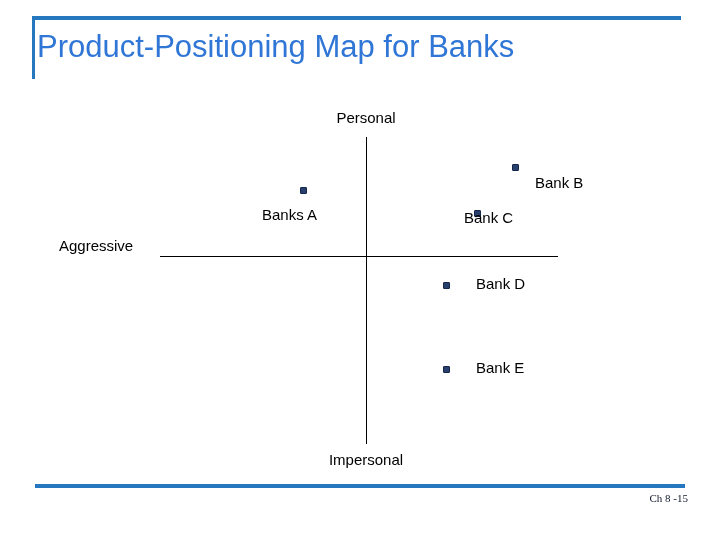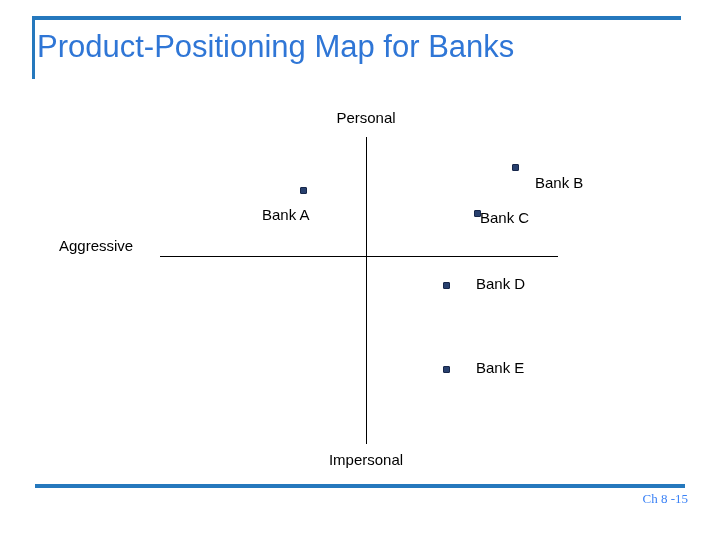--- a/index.html
+++ b/index.html
@@ -126,23 +126,23 @@
     left: 35px;
     top: 484px;
     width: 650px;
     height: 4px;
     background: #2578bd;
   }
   .footer-text {
     position: absolute;
     right: 32px;
     top: 490px;
-    font-size: 13px;
+    font-size: 11px;
     line-height: 17px;
-    color: #3b82f6;
+    color: #0f172a;
     font-family: "Liberation Serif", serif;
     white-space: nowrap;
   }
 </style>
 </head>
 <body>
 
 <div id="slide">
 
   <div class="title-rule-h" style="background: rgb(37, 120, 189);"></div>
@@ -156,27 +156,27 @@
     <div class="axis-h"></div>
 
     <div class="axis-label top">Personal</div>
 
     <div class="axis-label bottom">Impersonal</div>
 
     <div class="axis-label left">Aggressive</div>
 
 
     <div class="point" style="left: 300px; top: 187px; background: rgb(40, 64, 110);"></div>
-    <div class="point-label" style="left: 262px; top: 206px;">Bank A</div>
+    <div class="point-label" style="left: 262px; top: 206px;">Banks A</div>
 
     <div class="point" style="left: 512px; top: 164px; background: rgb(40, 64, 110);"></div>
     <div class="point-label" style="left: 535px; top: 161px; margin-top: 13px;">Bank B</div>
 
     <div class="point" style="left: 474px; top: 210px; background: rgb(40, 64, 110);"></div>
-    <div class="point-label" style="left: 480px; top: 209px;">Bank C</div>
+    <div class="point-label" style="left: 464px; top: 209px;">Bank C</div>
 
     <div class="point" style="left: 443px; top: 282px; background: rgb(40, 64, 110);"></div>
     <div class="point-label" style="left: 476px; top: 275px;">Bank D</div>
 
     <div class="point" style="left: 443px; top: 366px; background: rgb(40, 64, 110);"></div>
     <div class="point-label" style="left: 476px; top: 359px;">Bank E</div>
 
   </div>
 
   <div class="footer-rule" style="background: rgb(37, 120, 189);"></div>

